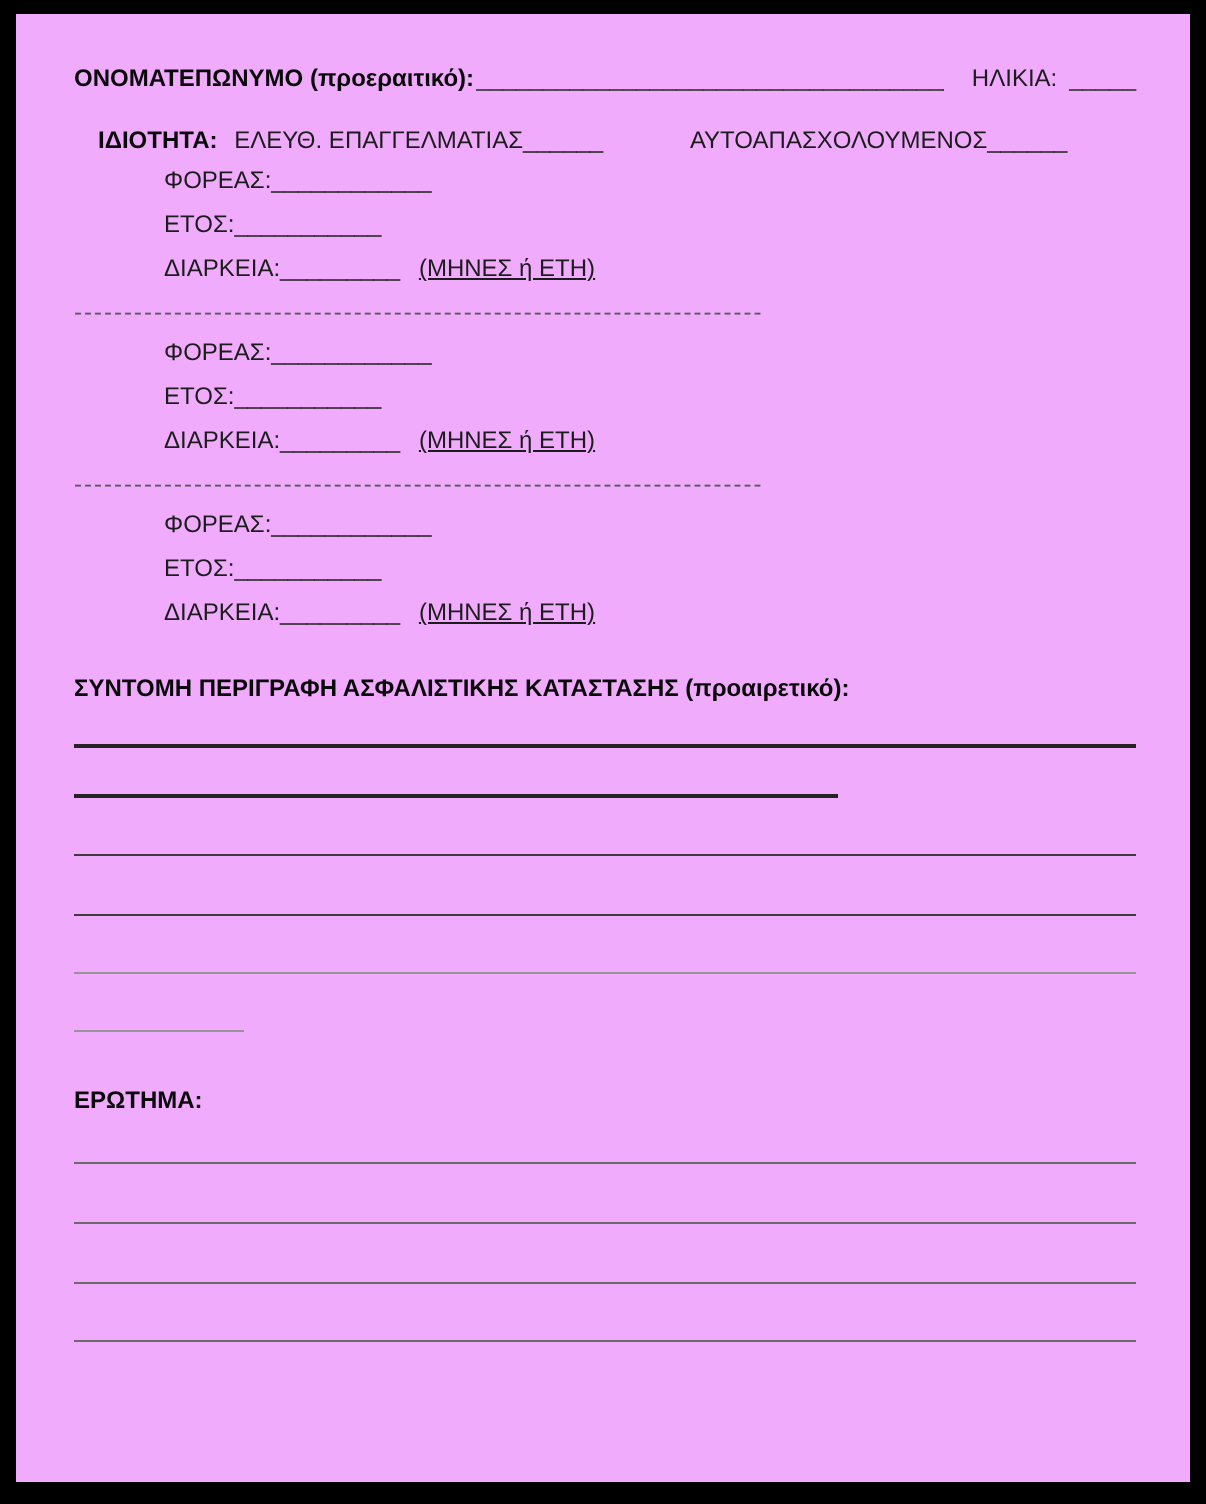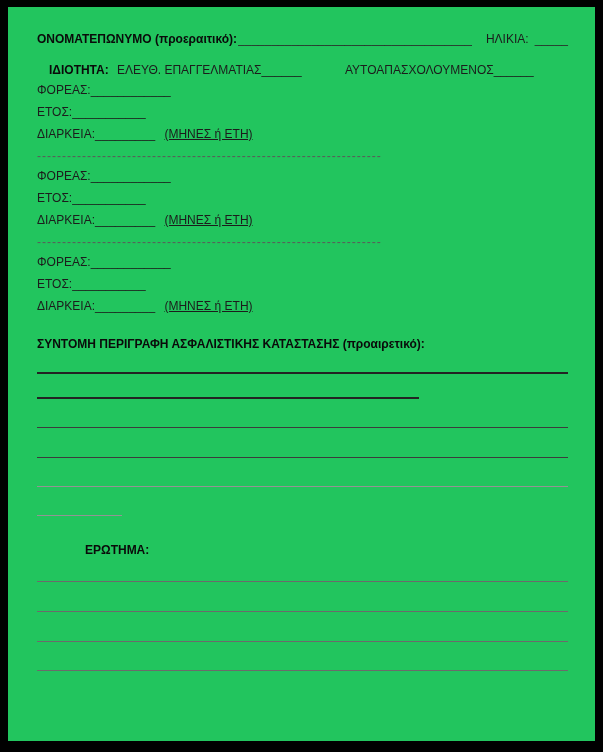--- a/index.html
+++ b/index.html
@@ -1,21 +1,21 @@
 <!DOCTYPE html>
 <html><head>
 <meta charset="utf-8">
 <style>
   html,body{margin:0;padding:0;}
   body{
     width:603px;height:752px;background:#000;overflow:hidden;position:relative;
     font-family:"Liberation Sans","DejaVu Sans",sans-serif;
   }
   .paper{
-    position:absolute;left:8px;top:7px;width:587px;height:734px;background:#22c55e;
+    position:absolute;left:8px;top:7px;width:587px;height:734px;background:#f0abfc;
   }
   .content{
     box-sizing:border-box;height:100%;
     padding:24px 27px 0 29px;
     font-size:12px;color:#1c1c1c;
   }
   .row{line-height:16px;white-space:nowrap;}
   .b{font-weight:700;color:#0a0a0a;}
   
   .r-name{display:flex;align-items:baseline;}
@@ -27,32 +27,32 @@
   
   .r-idiotita{margin-top:15px;margin-left:12px;}
   .r-idiotita .opt1{margin-left:5px;}
   .r-idiotita .opt2{margin-left:40px;}
   
   .r-first{margin-top:8px;}
   .r-first .foreas{margin-left:26px;}
   
   .r-allos{margin-top:8px;}
   
-  .blk-row{line-height:16px;white-space:nowrap;}
+  .blk-row{margin-left:45px;line-height:16px;white-space:nowrap;}
   .blk-row.first{margin-top:4px;}
   .blk-row + .blk-row{margin-top:6px;}
   .blk-row .units{margin-left:6px;text-decoration:underline;}
   .sep{
     margin-top:6px;width:345px;overflow:hidden;white-space:nowrap;
     line-height:16px;color:#5a5a5a;letter-spacing:1px;font-size:12px;
   }
   .after-sep{margin-top:8px;}
   
   .r-summary{margin-top:22px;}
-  .r-question{margin-top:26px;margin-left:48px;}
+  .r-question{margin-top:26px;}
   .write-line{border-bottom:1px solid #3c3c3c;}
   .write-line.heavy{border-bottom:2px solid #232323;}
   .write-line.dark{border-bottom:1px solid #3c3c3c;}
   .write-line.mid{border-bottom:1px solid #6b6b6b;}
   .write-line.gray{border-bottom:1px solid #949494;}
   .summary-lines .write-line:nth-child(1){height:20px;}
   .summary-lines .write-line:nth-child(2){height:23px;}
   .summary-lines .write-line:nth-child(3){height:28px;}
   .summary-lines .write-line:nth-child(4){height:29px;}
   .summary-lines .write-line:nth-child(5){height:28px;}

